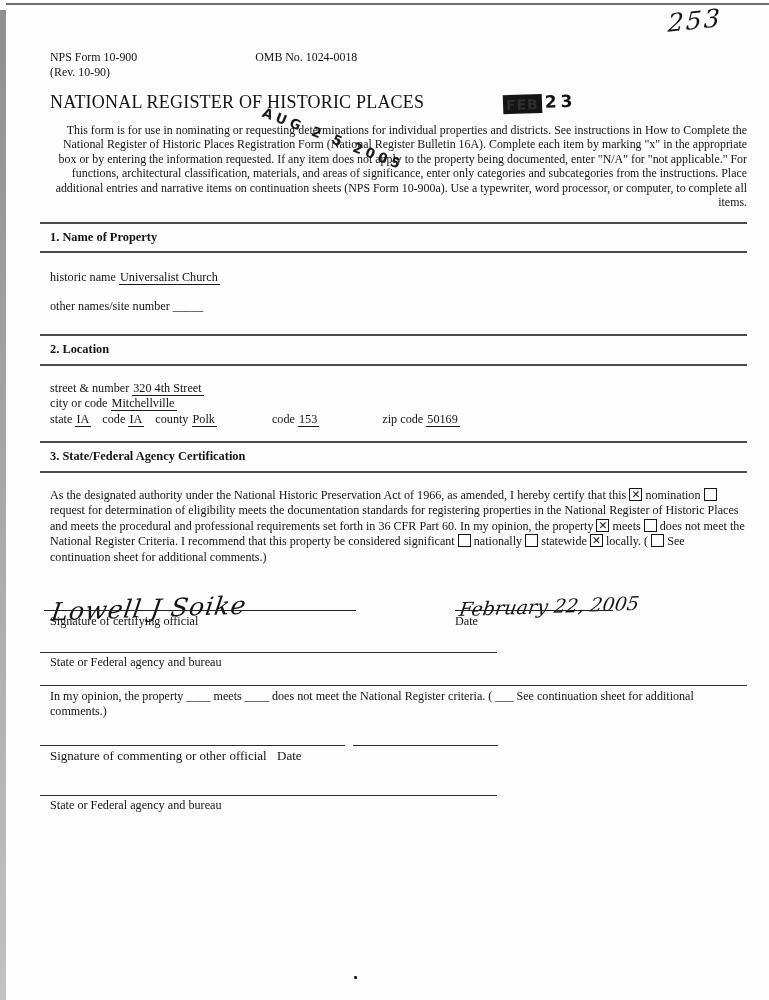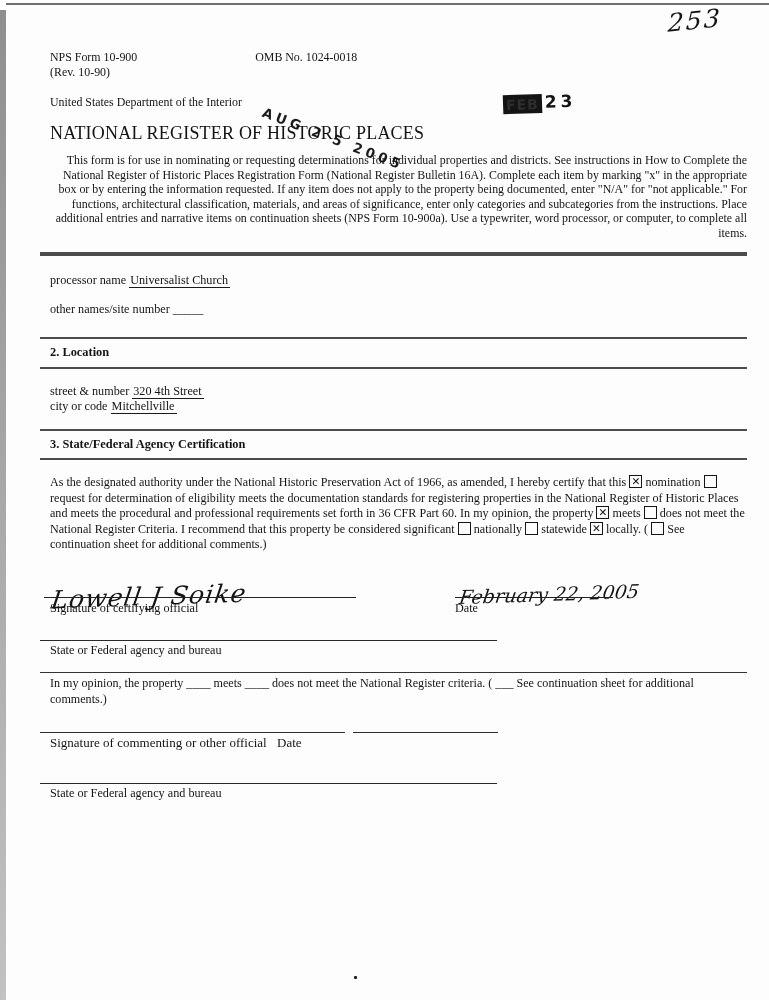--- a/index.html
+++ b/index.html
@@ -105,51 +105,63 @@
   </div>
 
   <div class="content">
 
     <div class="row-top">
       <span>NPS Form 10-900</span>
       <span class="omb">OMB No. 1024-0018</span>
     </div>
     <div>(Rev. 10-90)</div>
 
-    <div class="dept">United States Department of the Interior</div>
 
     <div class="title">NATIONAL REGISTER OF HISTORIC PLACES</div>
 
     <p class="instructions">This form is for use in nominating or requesting determinations for individual properties and districts.  See instructions in How to Complete the National Register of Historic Places Registration Form (National Register Bulletin 16A).  Complete each item by marking "x" in the appropriate box or by entering the information requested.  If any item does not apply to the property being documented, enter "N/A" for "not applicable."  For functions, architectural classification, materials, and areas of significance, enter only categories and subcategories from the instructions.  Place additional entries and narrative items on continuation sheets (NPS Form 10-900a).  Use a typewriter, word processor, or computer, to complete all items.</p>
 
     <div class="rule" style="margin-top:12px;"></div>
+    <div class="sec-head">1. Name of Property</div>
     <div class="rule"></div>
 
     <div class="field-row sec1-historic">
-      <span>processor name</span>
+      <span>historic name</span>
       <span class="val">Universalist Church</span>
     </div>
     <div class="field-row sec1-other">
       <span>other names/site number</span>
       <span>_____</span>
     </div>
 
     <div class="rule mt-sec2"></div>
     <div class="sec-head">2. Location</div>
     <div class="rule"></div>
 
     <div class="sec2-body field-row">
       <div>
         <span>street &amp; number</span>
         <span class="val">320 4th Street</span>
       </div>
       <div>
         <span>city or code</span>
         <span class="val">Mitchellville</span>
       </div>
+      <div>
+        <span>state</span>
+        <span class="val">IA</span><span class="sp"></span>
+        <span>code</span>
+        <span class="val">IA</span><span class="sp"></span>
+        <span>county</span>
+        <span class="val">Polk</span><span class="gap-md"></span>
+        <span>code</span>
+        <span class="val">153</span><span class="gap-lg"></span>
+        <span>zip code</span>
+        <span class="val">50169</span>
+      </div>
     </div>
 
     <div class="rule mt-sec3"></div>
     <div class="sec-head">3. State/Federal Agency Certification</div>
     <div class="rule"></div>
 
     <p class="cert">
       <span>As the designated authority under the National Historic Preservation Act of 1966, as amended, I hereby certify that this</span>
       <span class="cbx">✕</span>
       <span>nomination</span>

